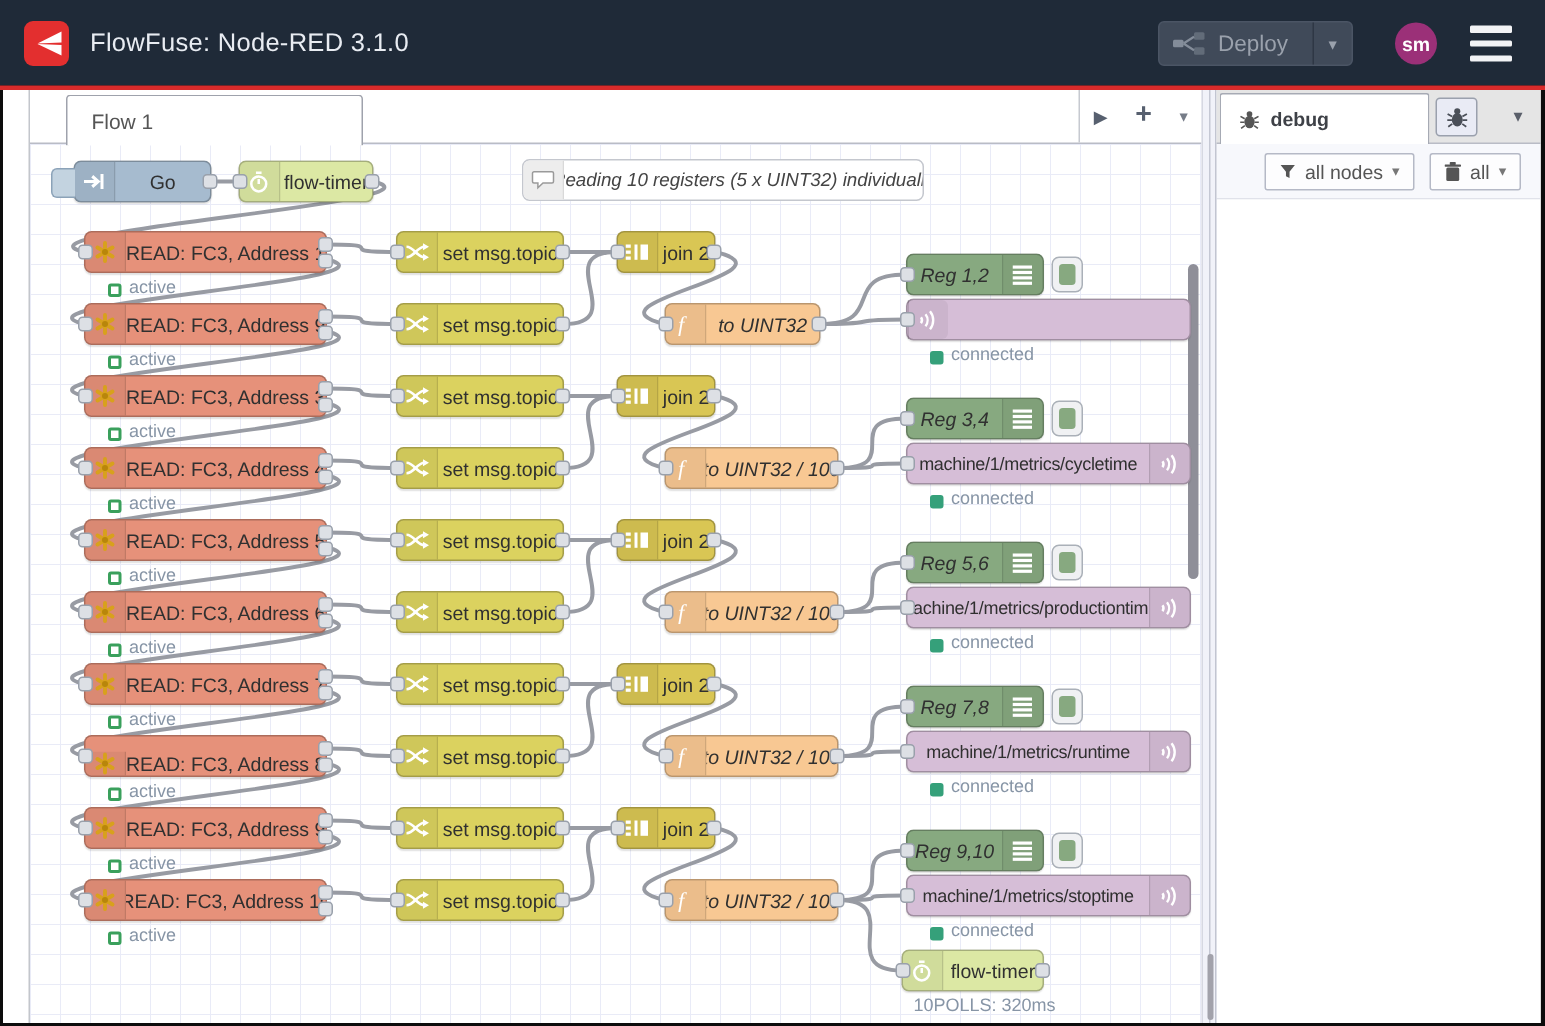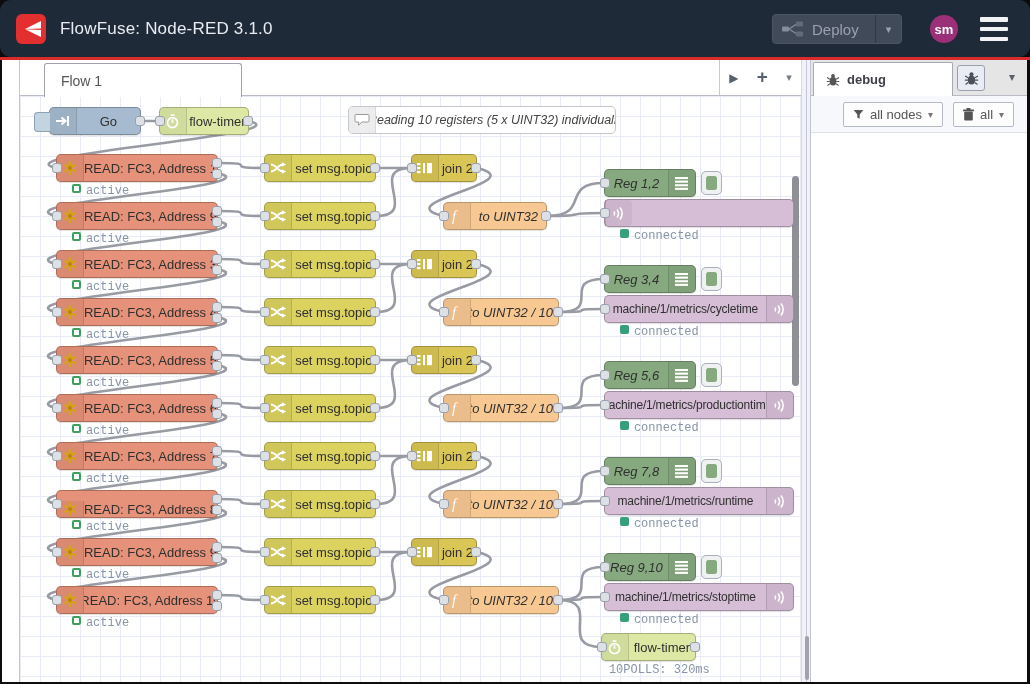--- a/index.html
+++ b/index.html
@@ -1,21 +1,21 @@
 <!DOCTYPE html>
 <html><head>
 <meta charset="utf-8">
 <style>
   * { margin:0; padding:0; box-sizing:border-box; }
   html,body { background:#111; }
   body { font-family:"Liberation Sans", sans-serif; }
   #window { position:relative; width:1030px; height:684px; background:#0c0c0c; overflow:hidden; }
 
   
-  #header { position:absolute; left:0; top:0; width:1030px; height:57px; background:#1f2a38; display:flex; align-items:center;border-radius:11px; }
+  #header { position:absolute; left:0; top:0; width:1030px; height:57px; background:#1f2a38; display:flex; align-items:center; }
   #red-line { position:absolute; left:0; top:57px; width:1030px; height:3px; background:#d92b2b; }
   #logo { margin-left:16px; width:30px; height:30px; }
   #app-title { margin-left:14px; color:#e8ecf2; font-size:17px; letter-spacing:.2px; }
   #deploy-btn { position:absolute; right:128px; top:14px; width:130px; height:30px; background:#404a59; border:1px solid #4b5565; border-radius:4px; display:flex; align-items:center; color:#9aa1ac; }
   #deploy-btn .dicon { margin-left:9px; }
   #deploy-btn .dlabel { margin-left:8px; font-size:15px; }
   #deploy-caret { position:absolute; right:0; top:0; width:26px; height:28px; border-left:1px solid #2e3745; display:flex; align-items:center; justify-content:center; color:#9aa1ac; font-size:11px; }
   #avatar { position:absolute; right:72px; top:15px; width:28px; height:28px; border-radius:50%; background:#9b3078; color:#fff; font-size:13px; font-weight:bold; display:flex; align-items:center; justify-content:center; }
   #hamburger { position:absolute; right:22px; top:17px; width:28px; height:24px; display:flex; flex-direction:column; justify-content:space-between; cursor:pointer; }
   #hamburger div { height:4.5px; border-radius:1px; background:#f2f3f5; }
@@ -63,21 +63,21 @@
   .node .lbl { flex:1; display:flex; align-items:center; justify-content:center; white-space:nowrap; overflow:hidden; padding:0 4px; }
   .node.t-function .lbl, .node.t-debug .lbl, .node.t-comment .lbl { font-style:italic; }
   .node.t-mqtt .lbl { font-size:12px; letter-spacing:-0.2px; }
   .node.t-comment { box-shadow:none; }
   .node.t-comment .lbl { font-size:12.5px; color:#444; }
   .node.t-comment .icon-area { background:#ededed; border-right:1px solid #d9d9d9; }
   .port { position:absolute; width:10px; height:10px; background:#dde0e5; border:1px solid #99a0ab; border-radius:3px; }
   .inject-btn { position:absolute; left:-16px; top:4px; width:16px; height:20px; background:#c3d3e0; border:1px solid #8ba2b8; border-radius:4px 0 0 4px; border-right:none; }
   .debug-toggle { position:absolute; right:-27px; top:1px; width:21px; height:24px; background:#f0f1f3; border:1.5px solid #aab0b8; border-radius:5px; display:flex; align-items:center; justify-content:center; }
   .debug-toggle div { width:11px; height:14px; background:#87a980; border-radius:2.5px; }
-  .status { position:absolute; display:flex; align-items:flex-start; gap:5px; font-size:12px; color:#8795a6; white-space:nowrap;font-family:Liberation Mono, monospace; }
+  .status { position:absolute; display:flex; align-items:flex-end; gap:5px; font-size:12px; color:#8795a6; white-space:nowrap; }
   .status .ring { width:9px; height:9px; border:2px solid #3aa05c; background:#fff; border-radius:2px; }
   .status .dot  { width:9px; height:9px; background:#35a07a; border-radius:2px; }
 </style>
 </head>
 <body>
 
 <div id="window">
 
   <div id="header">
     <svg id="logo" viewBox="0 0 30 30">

